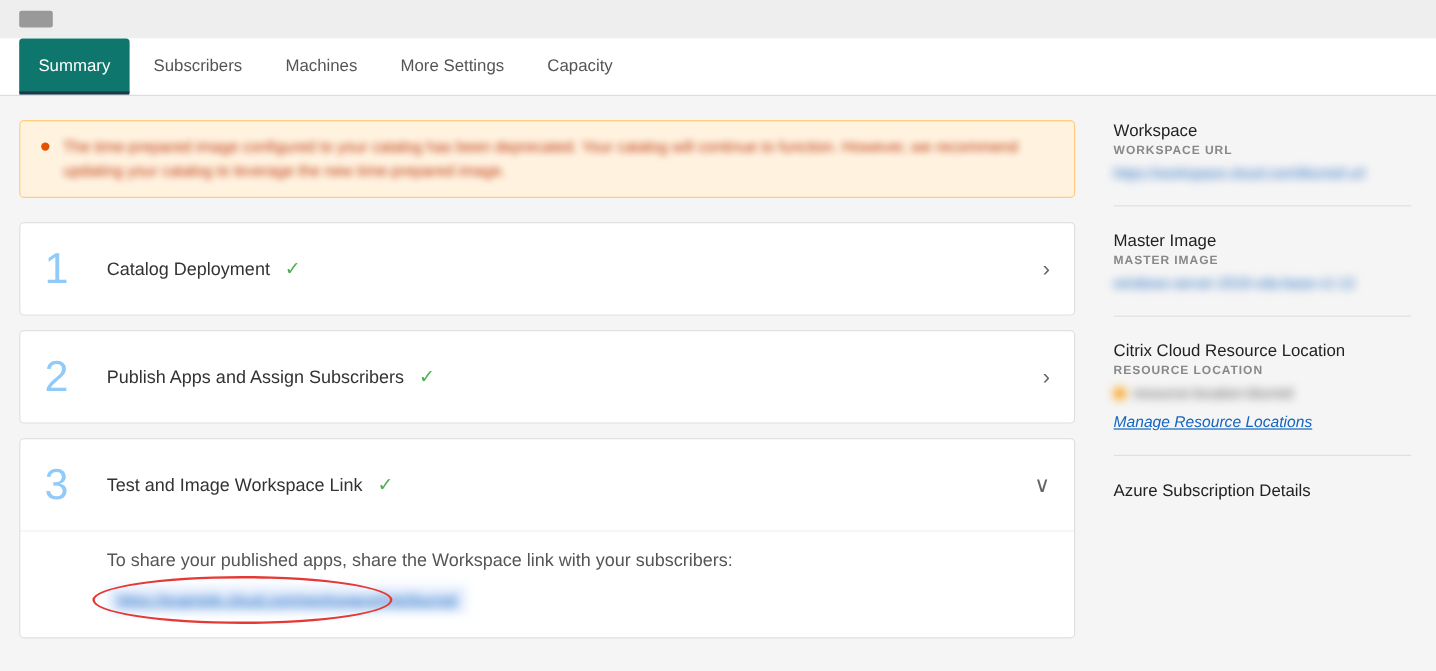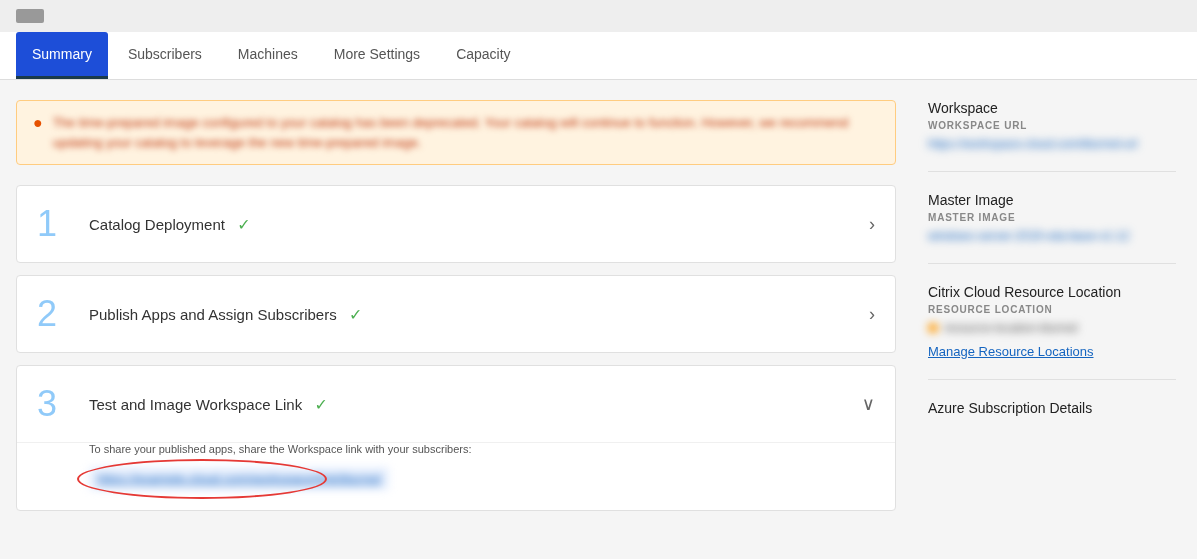--- a/index.html
+++ b/index.html
@@ -34,21 +34,21 @@
     }
     .nav-tab {
       padding: 14px 16px;
       cursor: pointer;
       font-size: 14px;
       color: #555;
       border-bottom: 3px solid transparent;
       white-space: nowrap;
     }
     .nav-tab.active {
-      background: #1d4ed8;
+      background: #0f766e;
       color: #fff;
       border-radius: 3px 3px 0 0;
       border-bottom: 3px solid #1a3a4a;
     }
 
     .main-layout {
       display: flex;
       gap: 0;
       padding: 20px 16px;
       max-width: 1197px;
@@ -134,22 +134,23 @@
       font-size: 18px;
     }
 
     .step-body {
       padding: 0 20px 20px 72px;
       border-top: 1px solid #f0f0f0;
     }
 
     .share-text {
       color: #555;
-      font-size: 11px;
+      font-size: 15px;
       margin-bottom: 12px;
+      margin-top: 16px;
     }
 
     .workspace-link-container {
       position: relative;
       display: inline-block;
     }
     .workspace-link {
       color: #1565c0;
       text-decoration: underline;
       font-size: 13px;
@@ -294,21 +295,21 @@
       <span class="right-section-value">windows-server-2019-vda-base-v1-12</span>
     </div>
 
     <div class="right-section">
       <div class="right-section-title">Citrix Cloud Resource Location</div>
       <div class="right-section-label">RESOURCE LOCATION</div>
       <div class="right-section-value-blurred">
         <span class="resource-dot"></span>
         <span>resource-location-blurred</span>
       </div>
-      <div style="margin-top: 8px;">
+      <div style="margin-top: 8px; font-style: italic;">
         <a class="manage-link">Manage Resource Locations</a>
       </div>
     </div>
 
     <div class="right-section">
       <div class="right-section-title">Azure Subscription Details</div>
     </div>
 
   </div>
 </div>

